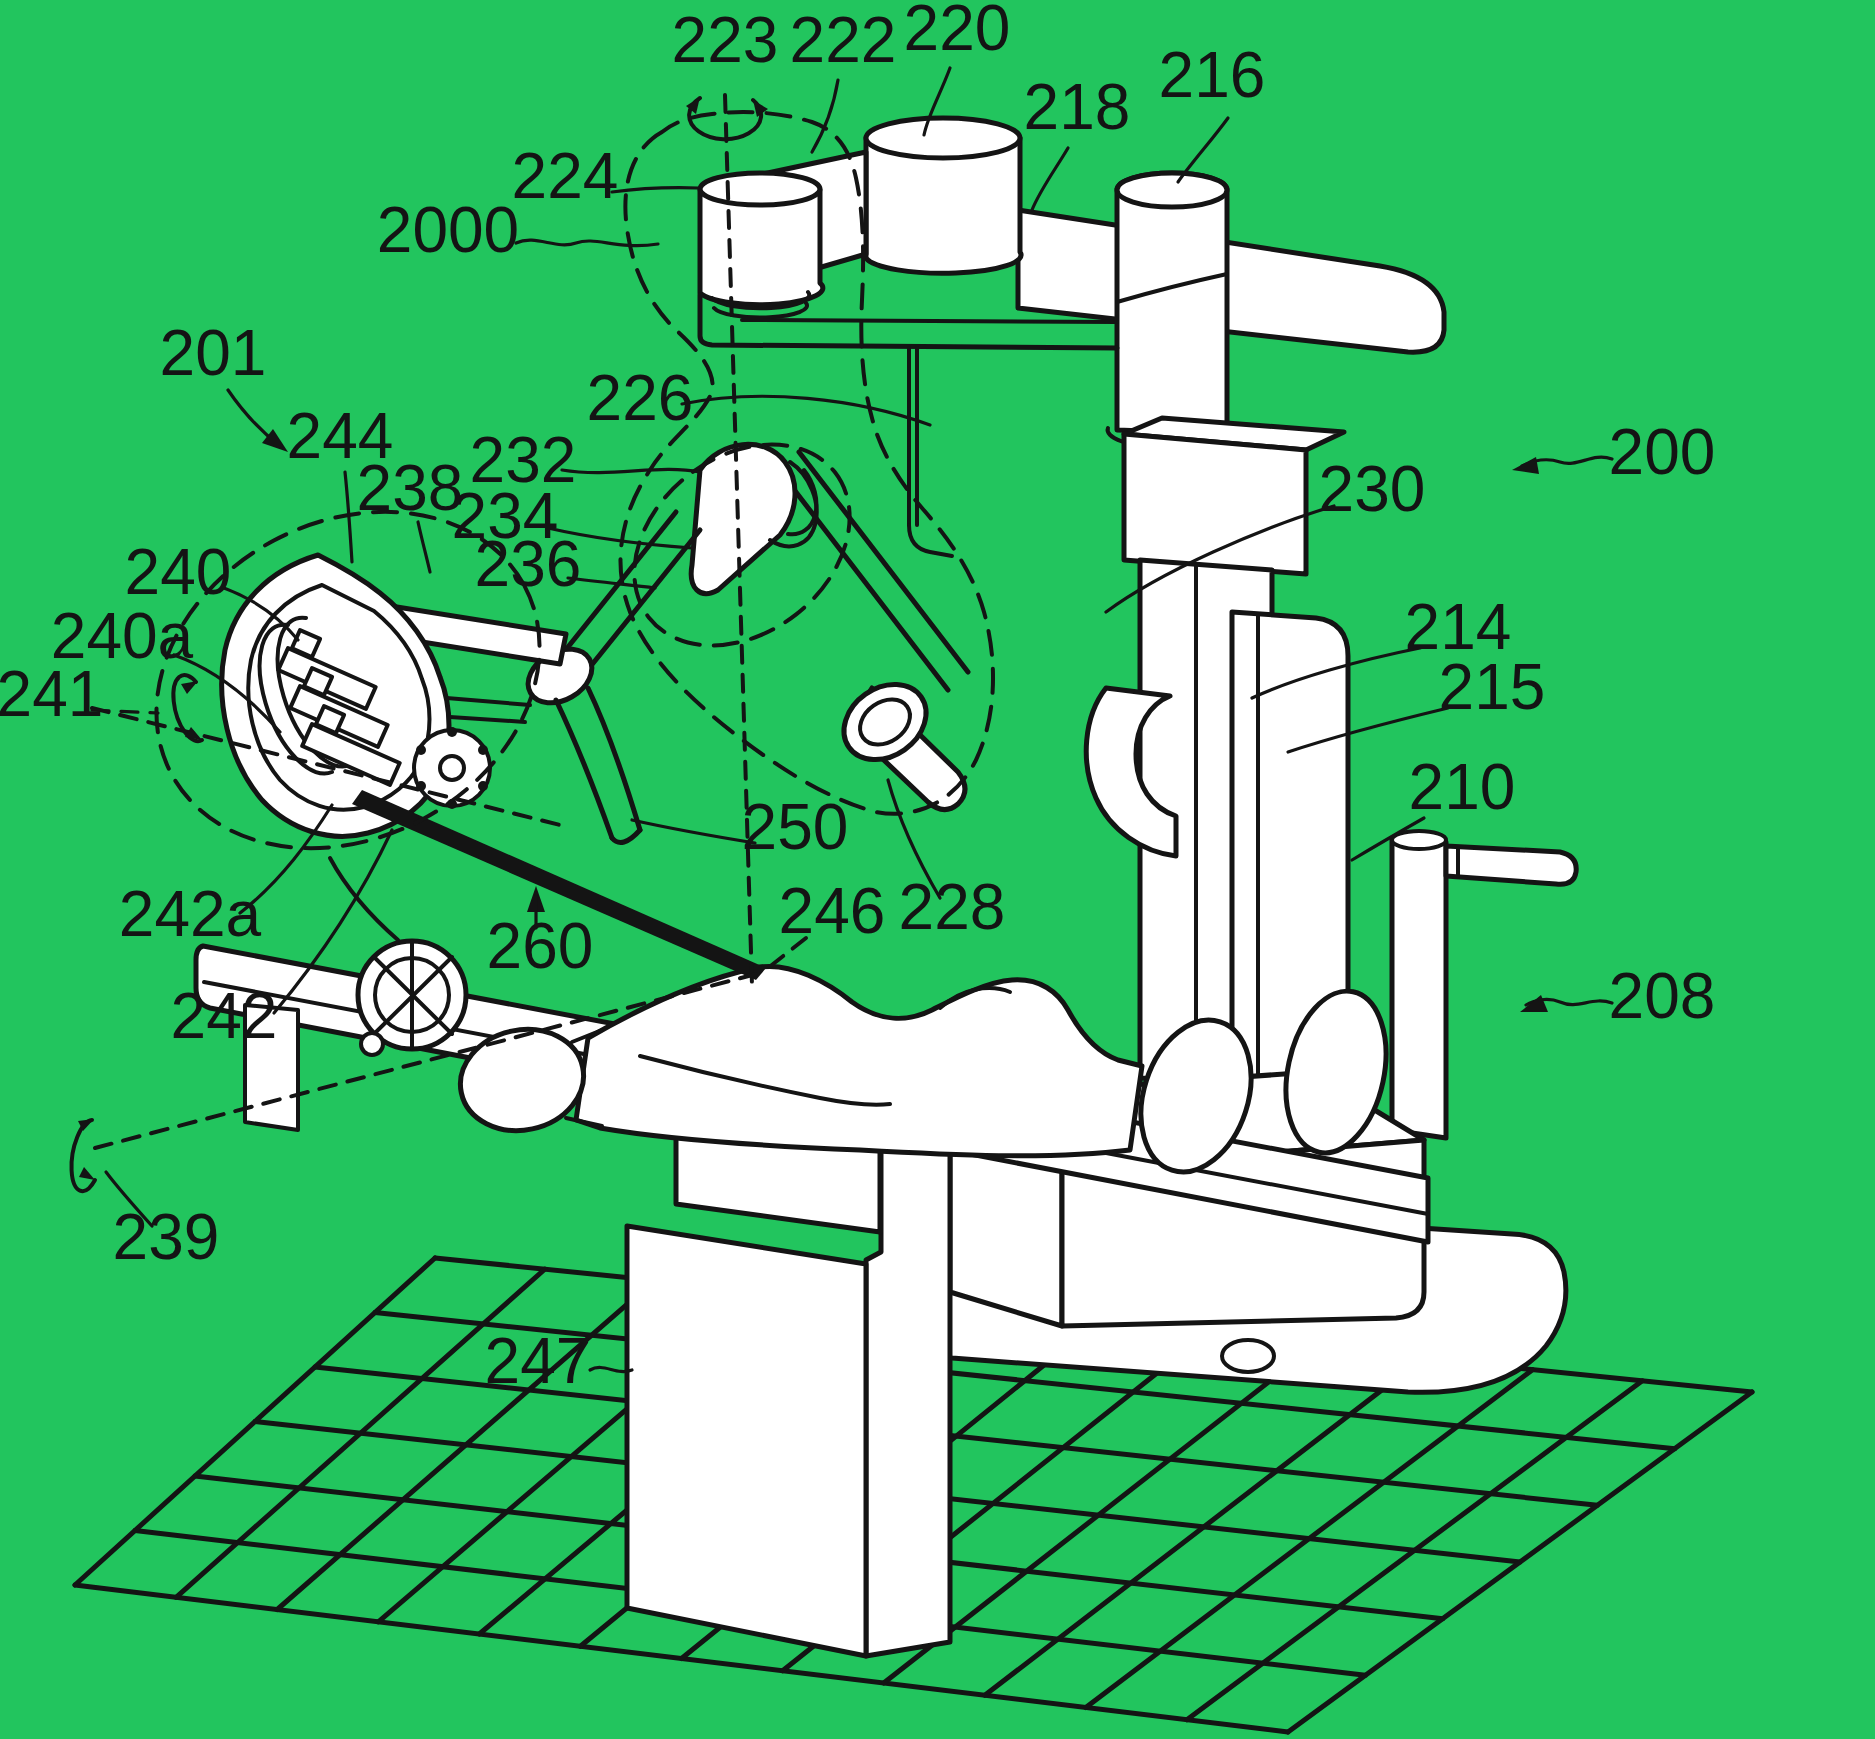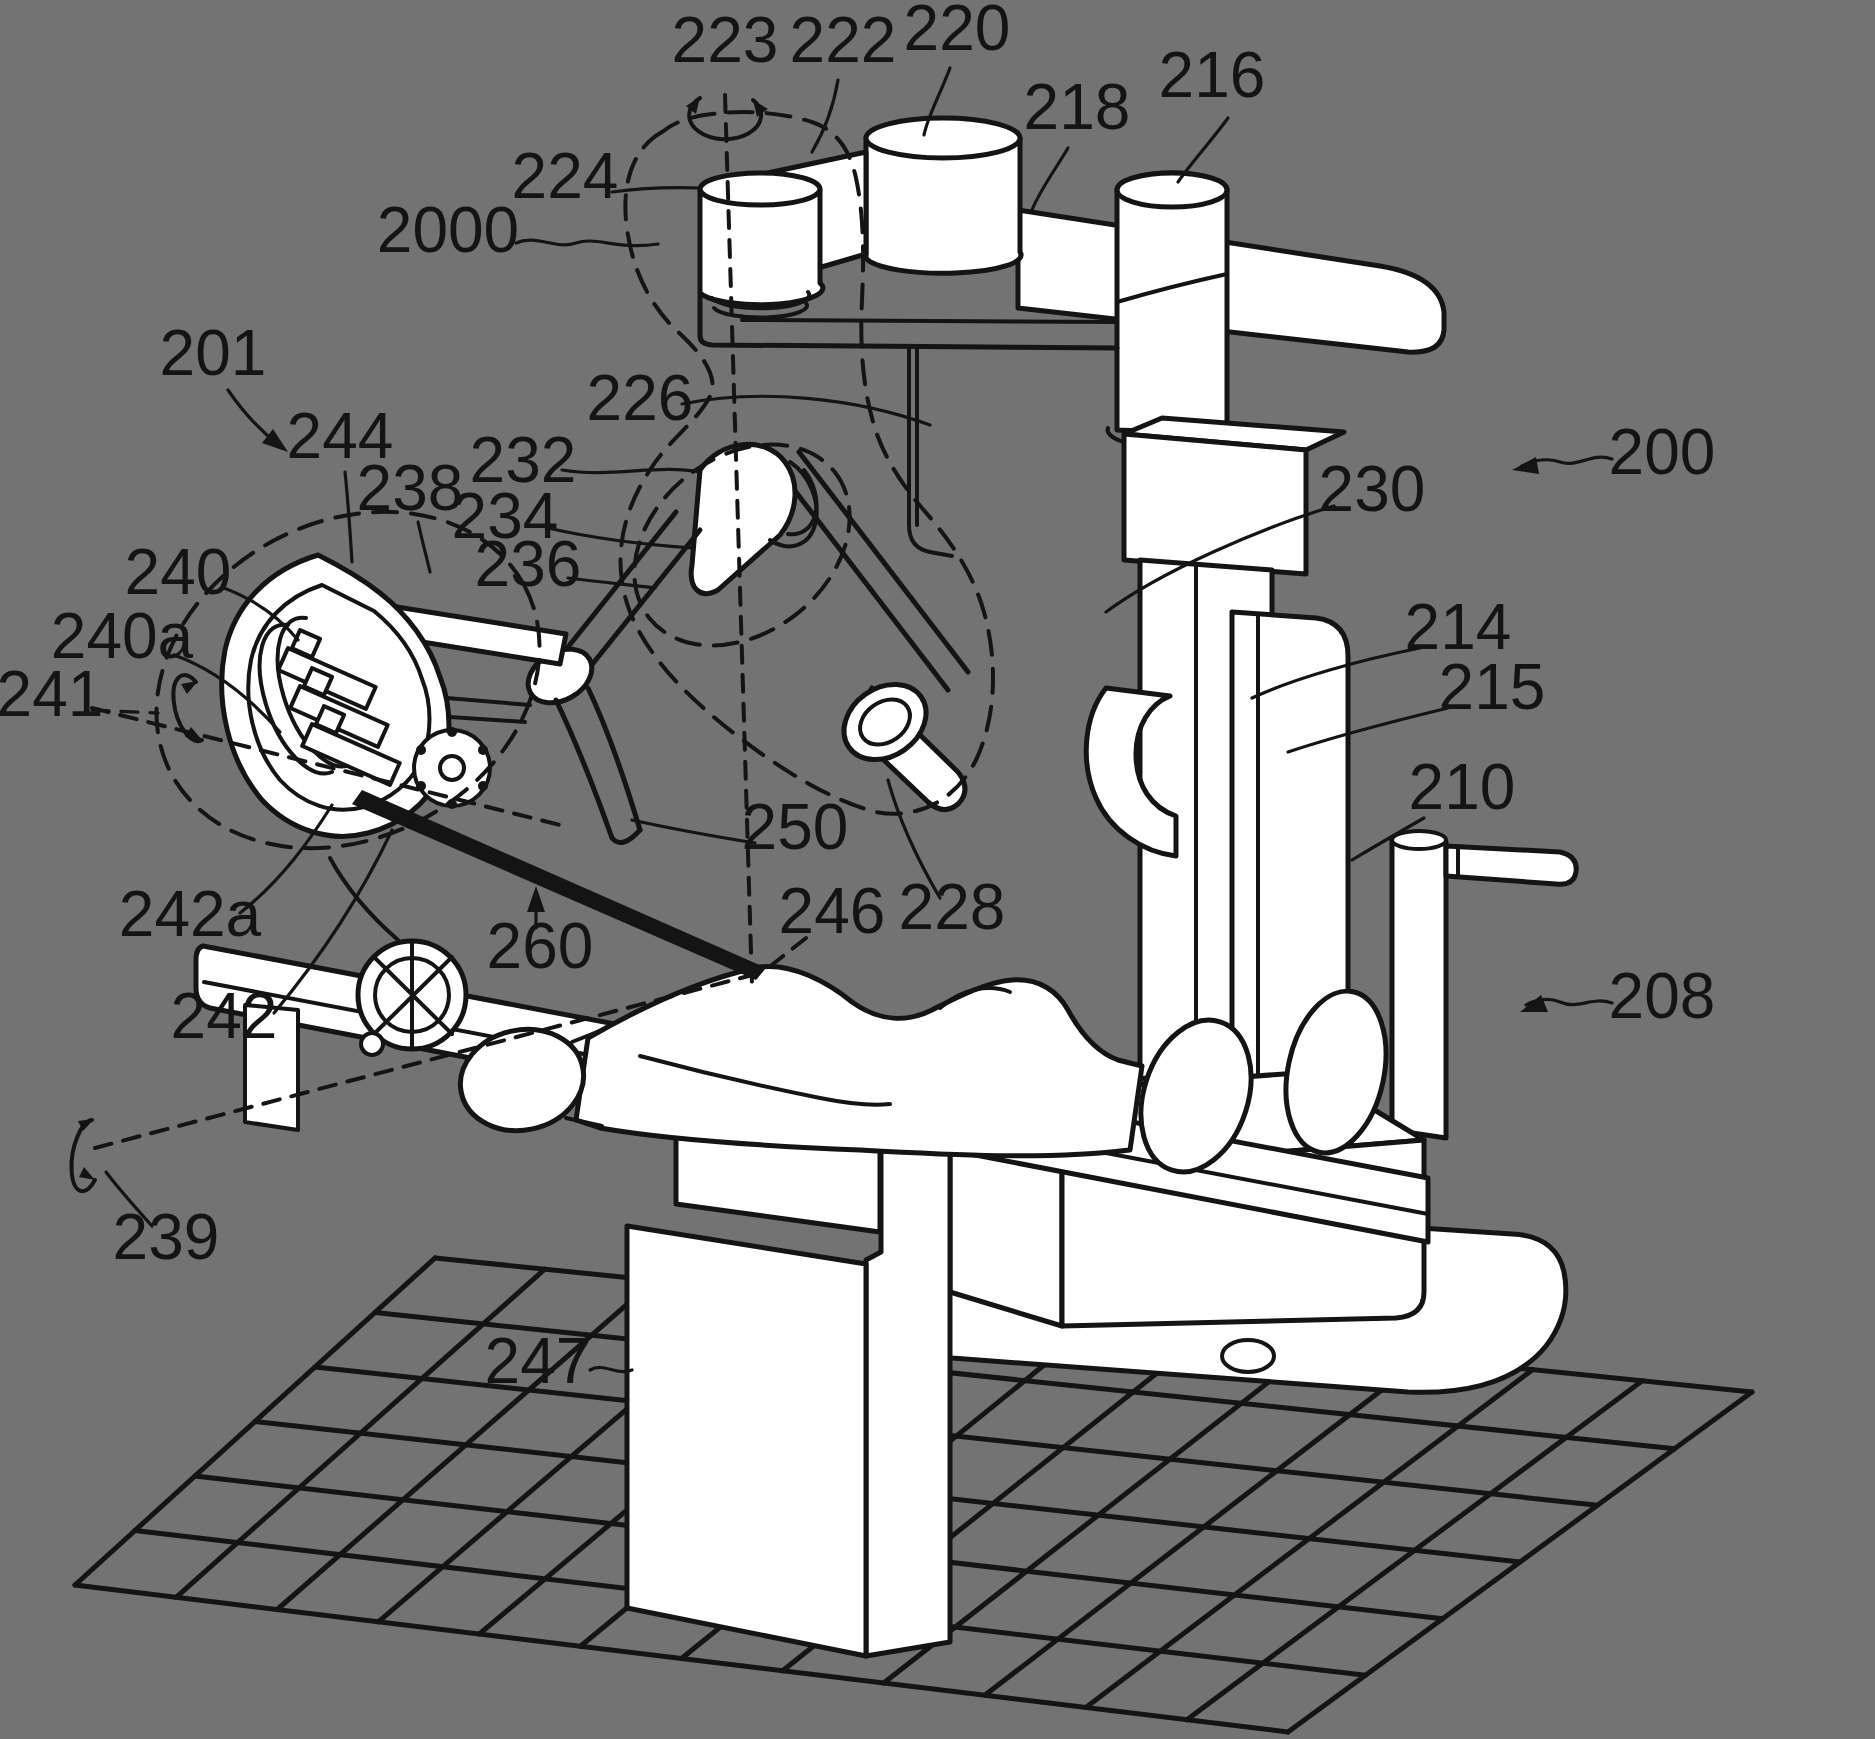--- a/index.html
+++ b/index.html
@@ -1,16 +1,16 @@
 <!DOCTYPE html>
 <html><head>
 <meta charset="utf-8">
 <style>
   html,body{margin:0;padding:0;background:#ffffff;}
-  .sheet{width:1875px;height:1739px;position:relative;background:#737373;overflow:hidden;
+  .sheet{width:1875px;height:1739px;position:relative;background:#22c55e;overflow:hidden;
          font-family:"Liberation Sans", sans-serif;}
   svg{display:block;}
   .ink{stroke:#141414;fill:none;stroke-linecap:round;stroke-linejoin:round;}
   .w5{stroke-width:5;} .w4{stroke-width:4;} .w3{stroke-width:3.2;}
   .white{fill:#ffffff;}
   .blackfill{fill:#141414;stroke:none;}
   .dashA{stroke-dasharray:24 14;} 
   .dashB{stroke-dasharray:17 12;} 
   .lbl{font-family:"Liberation Sans", sans-serif;font-size:64px;fill:#141414;
        text-anchor:middle;}

